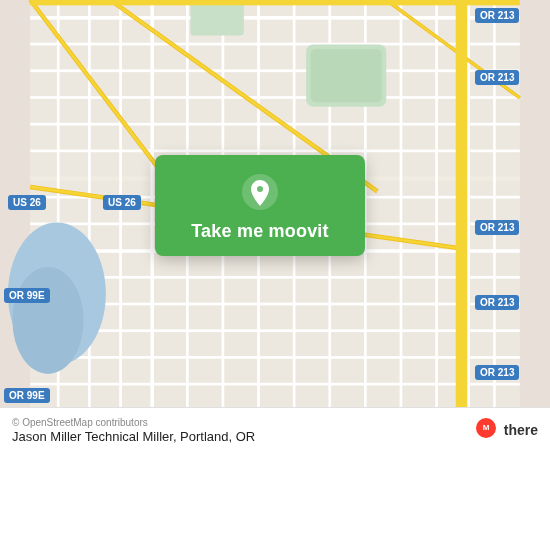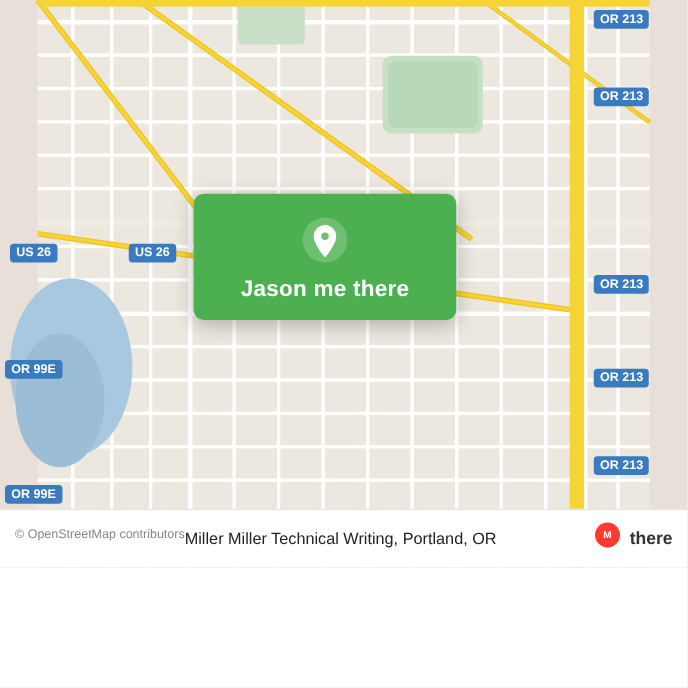--- a/index.html
+++ b/index.html
@@ -61,21 +61,21 @@
       background: #fff;
       padding: 8px 12px 10px 12px;
       display: flex;
       align-items: center;
       justify-content: space-between;
       border-top: 1px solid #e0e0e0;
     }
 
     .bottom-bar .left-section {
       display: flex;
-      flex-direction: row;
+      flex-direction: column;
     }
 
     .bottom-bar .osm-credit {
       font-size: 10px;
       color: #888;
     }
 
     .bottom-bar .location-name {
       font-size: 13px;
       color: #222;
@@ -194,27 +194,27 @@
   <div class="road-label blue" style="top:195px; left:103px;">US 26</div>
   <div class="road-label blue" style="top:288px; left:4px;">OR 99E</div>
   <div class="road-label blue" style="top:388px; left:4px;">OR 99E</div>
 
   <div class="map-card">
 
     <svg class="pin-icon" viewBox="0 0 38 38" fill="none" xmlns="http://www.w3.org/2000/svg">
       <circle cx="19" cy="19" r="18" fill="rgba(255,255,255,0.2)"></circle>
       <path d="M19 7C14.03 7 10 11.03 10 16c0 7 9 17 9 17s9-10 9-17c0-4.97-4.03-9-9-9zm0 12a3 3 0 110-6 3 3 0 010 6z" fill="white"></path>
     </svg>
-    <span class="btn-label">Jason me there</span>
+    <span class="btn-label">Take me moovit</span>
   </div>
 
   <div class="bottom-bar">
     <div class="left-section">
       <span class="osm-credit">© OpenStreetMap contributors</span>
-      <span class="location-name">Miller Miller Technical Writing, Portland, OR</span>
+      <span class="location-name">Jason Miller Technical Miller, Portland, OR</span>
     </div>
     <div class="moovit-logo">
 
       <svg class="moovit-icon" viewBox="0 0 28 28" xmlns="http://www.w3.org/2000/svg">
         <circle cx="14" cy="12" r="10" fill="#ff3b30"></circle>
         <path d="M14 22 C14 22 8 14 8 10 C8 6.7 10.7 4 14 4 C17.3 4 20 6.7 20 10 C20 14 14 22 14 22Z" fill="#ff3b30"></path>
         <text x="14" y="14" text-anchor="middle" font-size="8" font-weight="bold" fill="white" font-family="Arial">M</text>
       </svg>
       <span class="moovit-text">there</span>
     </div>

